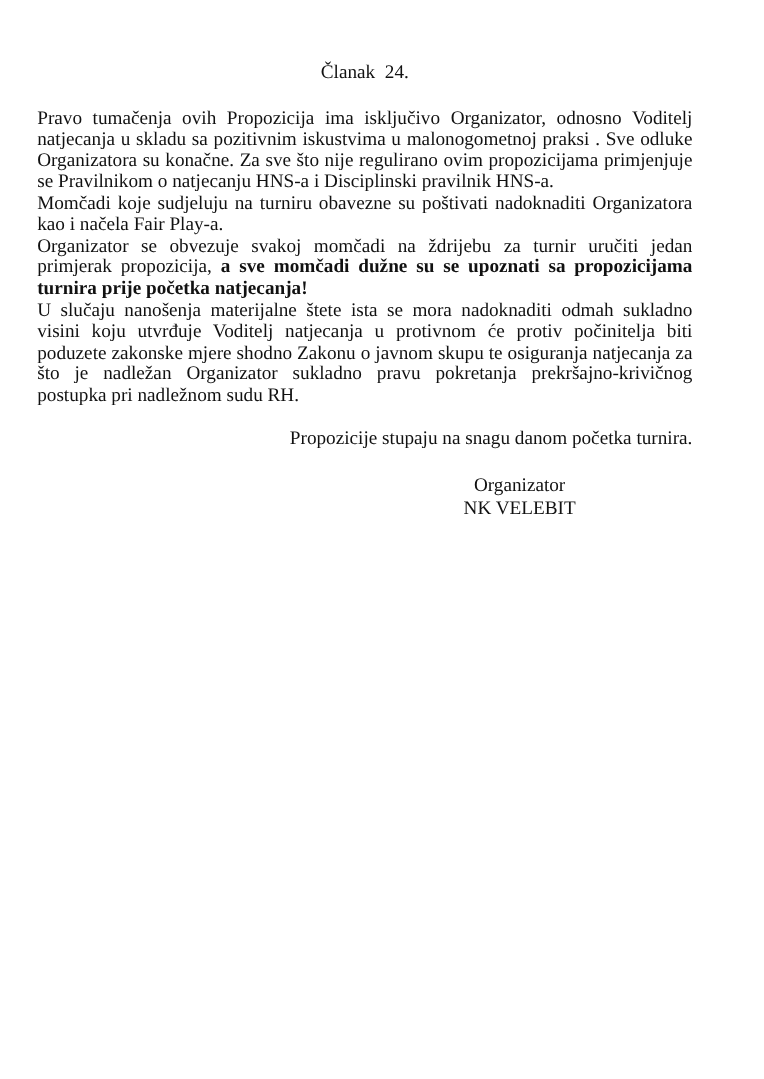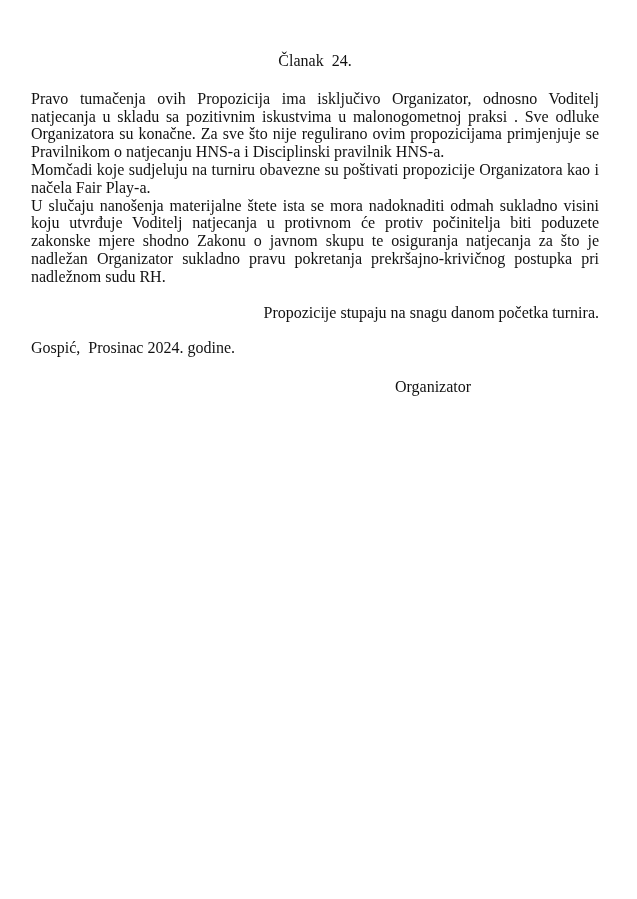--- a/index.html
+++ b/index.html
@@ -11,21 +11,21 @@
     width: 637px;
     height: 899px;
     overflow: hidden;
     font-family: "Liberation Serif", "DejaVu Serif", serif;
     color: #111111;
   }
   .page {
     box-sizing: border-box;
     width: 637px;
     height: 899px;
-    padding: 52px 38px 0 31px;
+    padding: 52px 60px 0 31px;
     font-size: 16px;
     line-height: 17.8px;
   }
   .article-title {
     font-size: 16px;
     font-weight: normal;
     text-align: center;
     margin: 0 0 20px 0;
     white-space: pre-wrap;
   }
@@ -59,29 +59,30 @@
 <body>
 
 <div class="page">
 
   <h1 class="article-title">Članak  24.</h1>
 
   <div class="doc-body">
 
     <p>Pravo tumačenja ovih Propozicija ima isključivo Organizator, odnosno Voditelj natjecanja u skladu sa pozitivnim iskustvima u malonogometnoj praksi . Sve odluke Organizatora su konačne. Za sve što nije regulirano ovim propozicijama primjenjuje se Pravilnikom o natjecanju HNS-a i Disciplinski pravilnik HNS-a.</p>
 
-    <p>Momčadi koje sudjeluju na turniru obavezne su poštivati propozicije Organizatora kao i načela Fair Play-a.</p>
+    <p>Momčadi koje sudjeluju na turniru obavezne su poštivati nadoknaditi Organizatora kao i načela Fair Play-a.</p>
 
+    <p><span>Organizator se obvezuje svakoj momčadi na ždrijebu za turnir uručiti jedan primjerak propozicija, </span><strong>a sve momčadi dužne su se upoznati sa propozicijama turnira prije početka natjecanja!</strong></p>
 
 
     <p>U slučaju nanošenja materijalne štete ista se mora nadoknaditi odmah sukladno visini koju utvrđuje Voditelj natjecanja u protivnom će protiv počinitelja biti poduzete zakonske mjere shodno Zakonu o javnom skupu te osiguranja natjecanja za što je nadležan Organizator sukladno pravu pokretanja prekršajno-krivičnog postupka pri nadležnom sudu RH.</p>
 
   </div>
 
   <p class="closing-line">Propozicije stupaju na snagu danom početka turnira.</p>
 
-  <p class="date-line">Gospić,  Prosinac 2024. godine.</p>
 
   <div class="signature-block">
     <div>Organizator</div>
+    <div>NK VELEBIT</div>
   </div>
 
 </div>
 
 </body></html>

